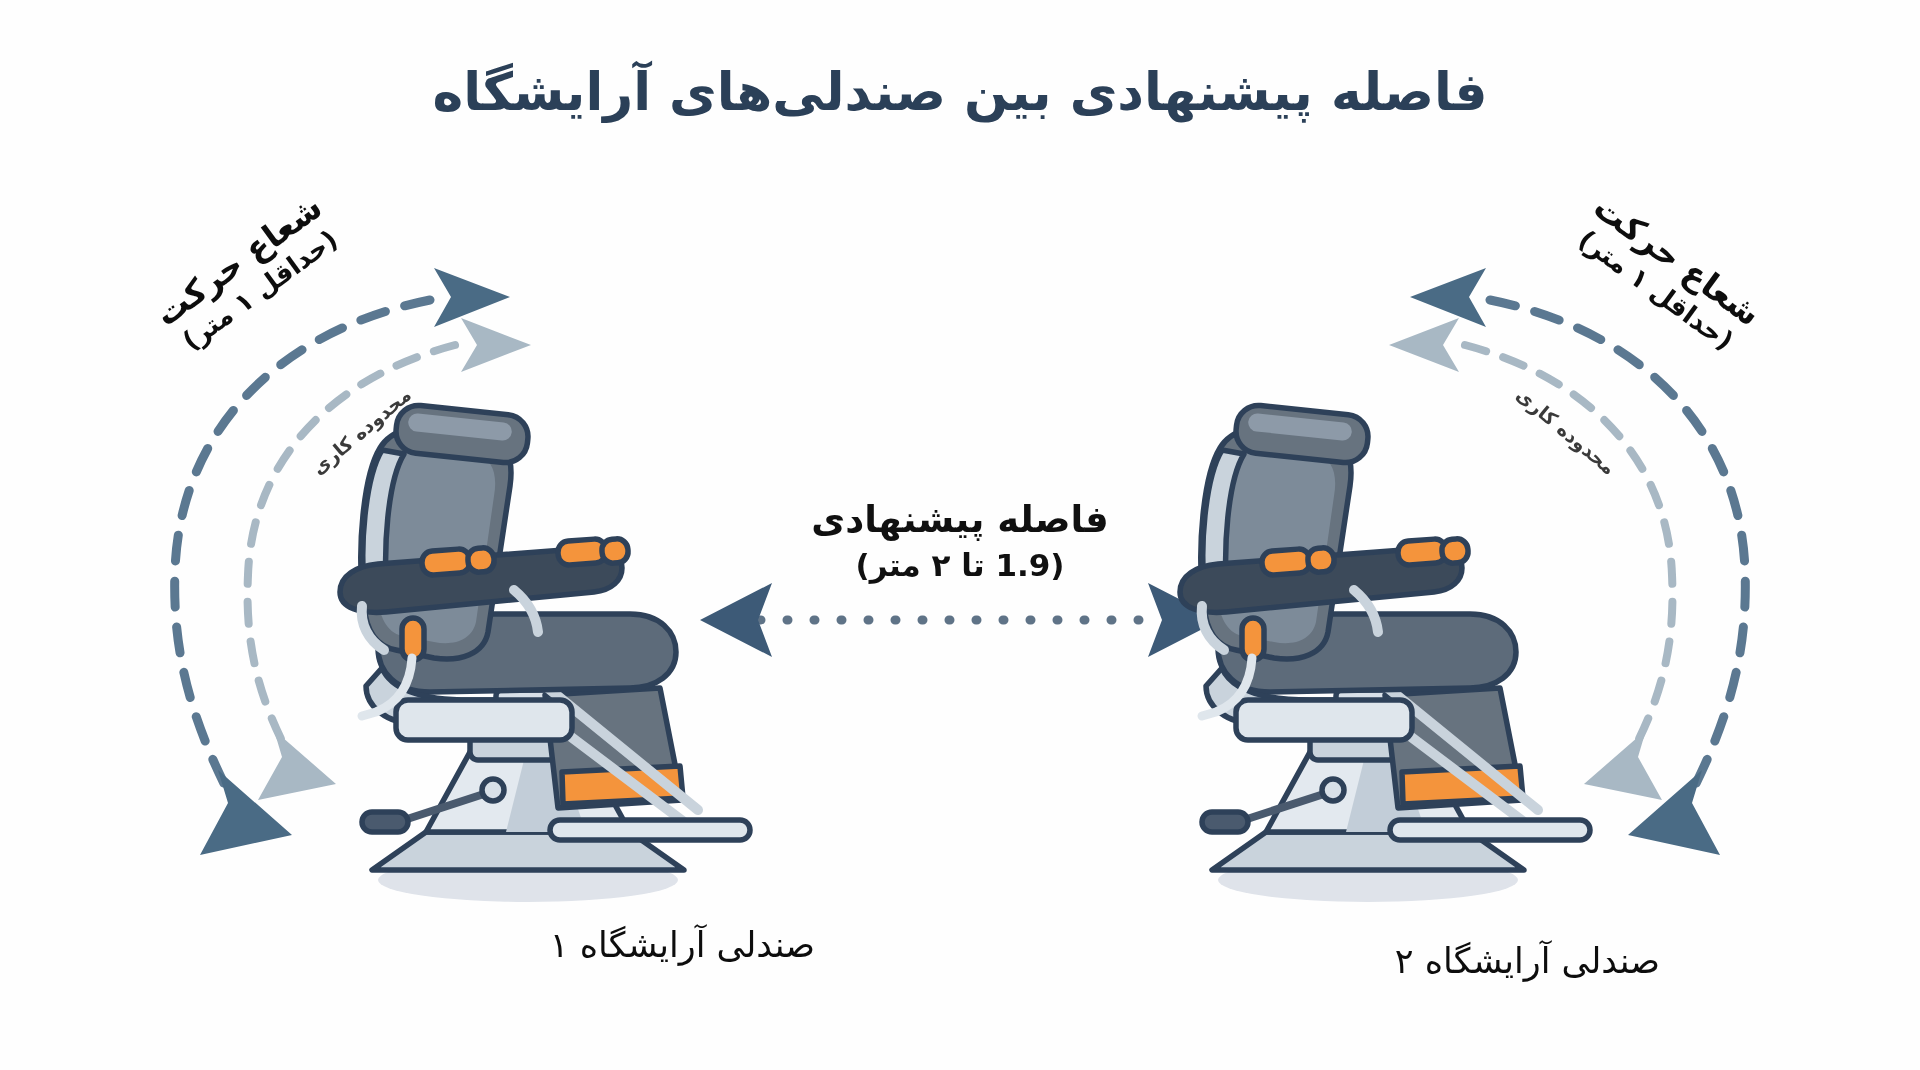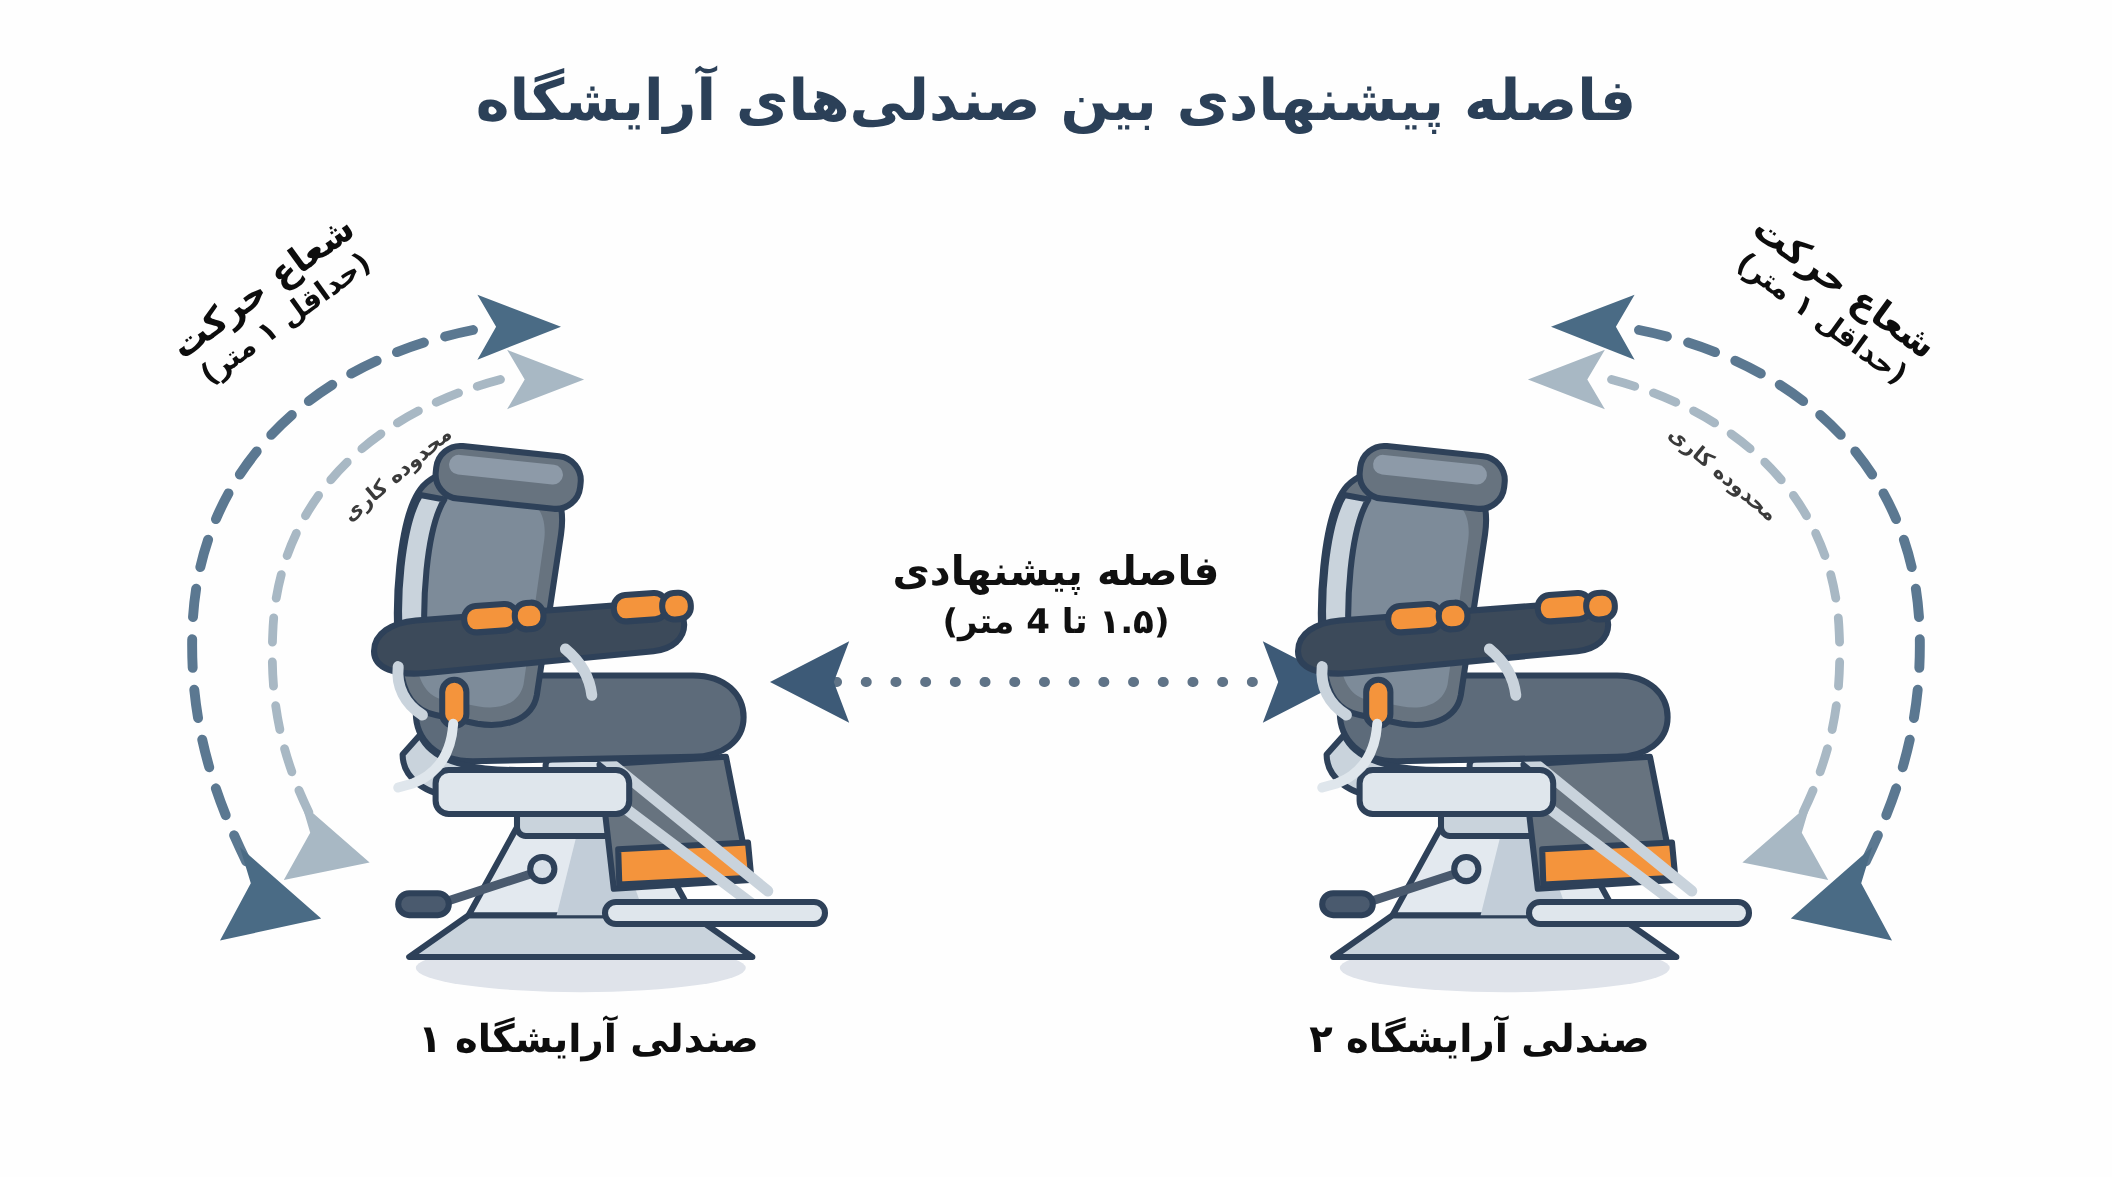--- a/index.html
+++ b/index.html
@@ -41,29 +41,28 @@
   .chair-unit.left  { left: 300px; }
   .chair-unit.right { left: 1140px; }
 
   .chair-svg { position: absolute; inset: 0; width: 470px; height: 520px; }
 
   
   .chair-caption {
     position: absolute;
     top: 925px;
     width: 560px;
-    text-align: center;
     font-size: 35px;
-    font-weight: 700;
+    font-weight: 400;
     color: #0d0d0d;
     direction: rtl;
     white-space: nowrap;
   }
   .chair-caption.left  { left: 255px; }
-  .chair-caption.right { left: 1065px; }
+  .chair-caption.right { left: 1100px; margin-top: 16px; }
 
   
   .center-label {
     position: absolute;
     top: 498px;
     left: 660px;
     width: 600px;
     text-align: center;
     direction: rtl;
     color: #101010;
@@ -171,21 +170,21 @@
   <div class="arc-sub-label sub-left">محدوده کاری</div>
 
   <div class="arc-label lbl-right">
     <span class="big">شعاع حرکت</span>
     <span class="small">(حداقل ۱ متر)</span>
   </div>
   <div class="arc-sub-label sub-right">محدوده کاری</div>
 
   <div class="center-label">
     <div class="line1">فاصله پیشنهادی</div>
-    <div class="line2">(۱.۵ تا 4 متر)</div>
+    <div class="line2">(1.9 تا ۲ متر)</div>
   </div>
 
   <div class="chair-unit left">
     <svg class="chair-svg" viewBox="0 0 470 520">
       <g stroke="#2e4159" stroke-width="5.5" stroke-linejoin="round" stroke-linecap="round">
 
         <ellipse cx="228" cy="480" rx="150" ry="22" fill="#dfe3ea" stroke="none"></ellipse>
 
         <polygon points="72,470 384,470 330,432 126,432" fill="#c9d3dc"></polygon>
         <polygon points="126,432 330,432 286,352 170,352" fill="#e3e9ef"></polygon>

